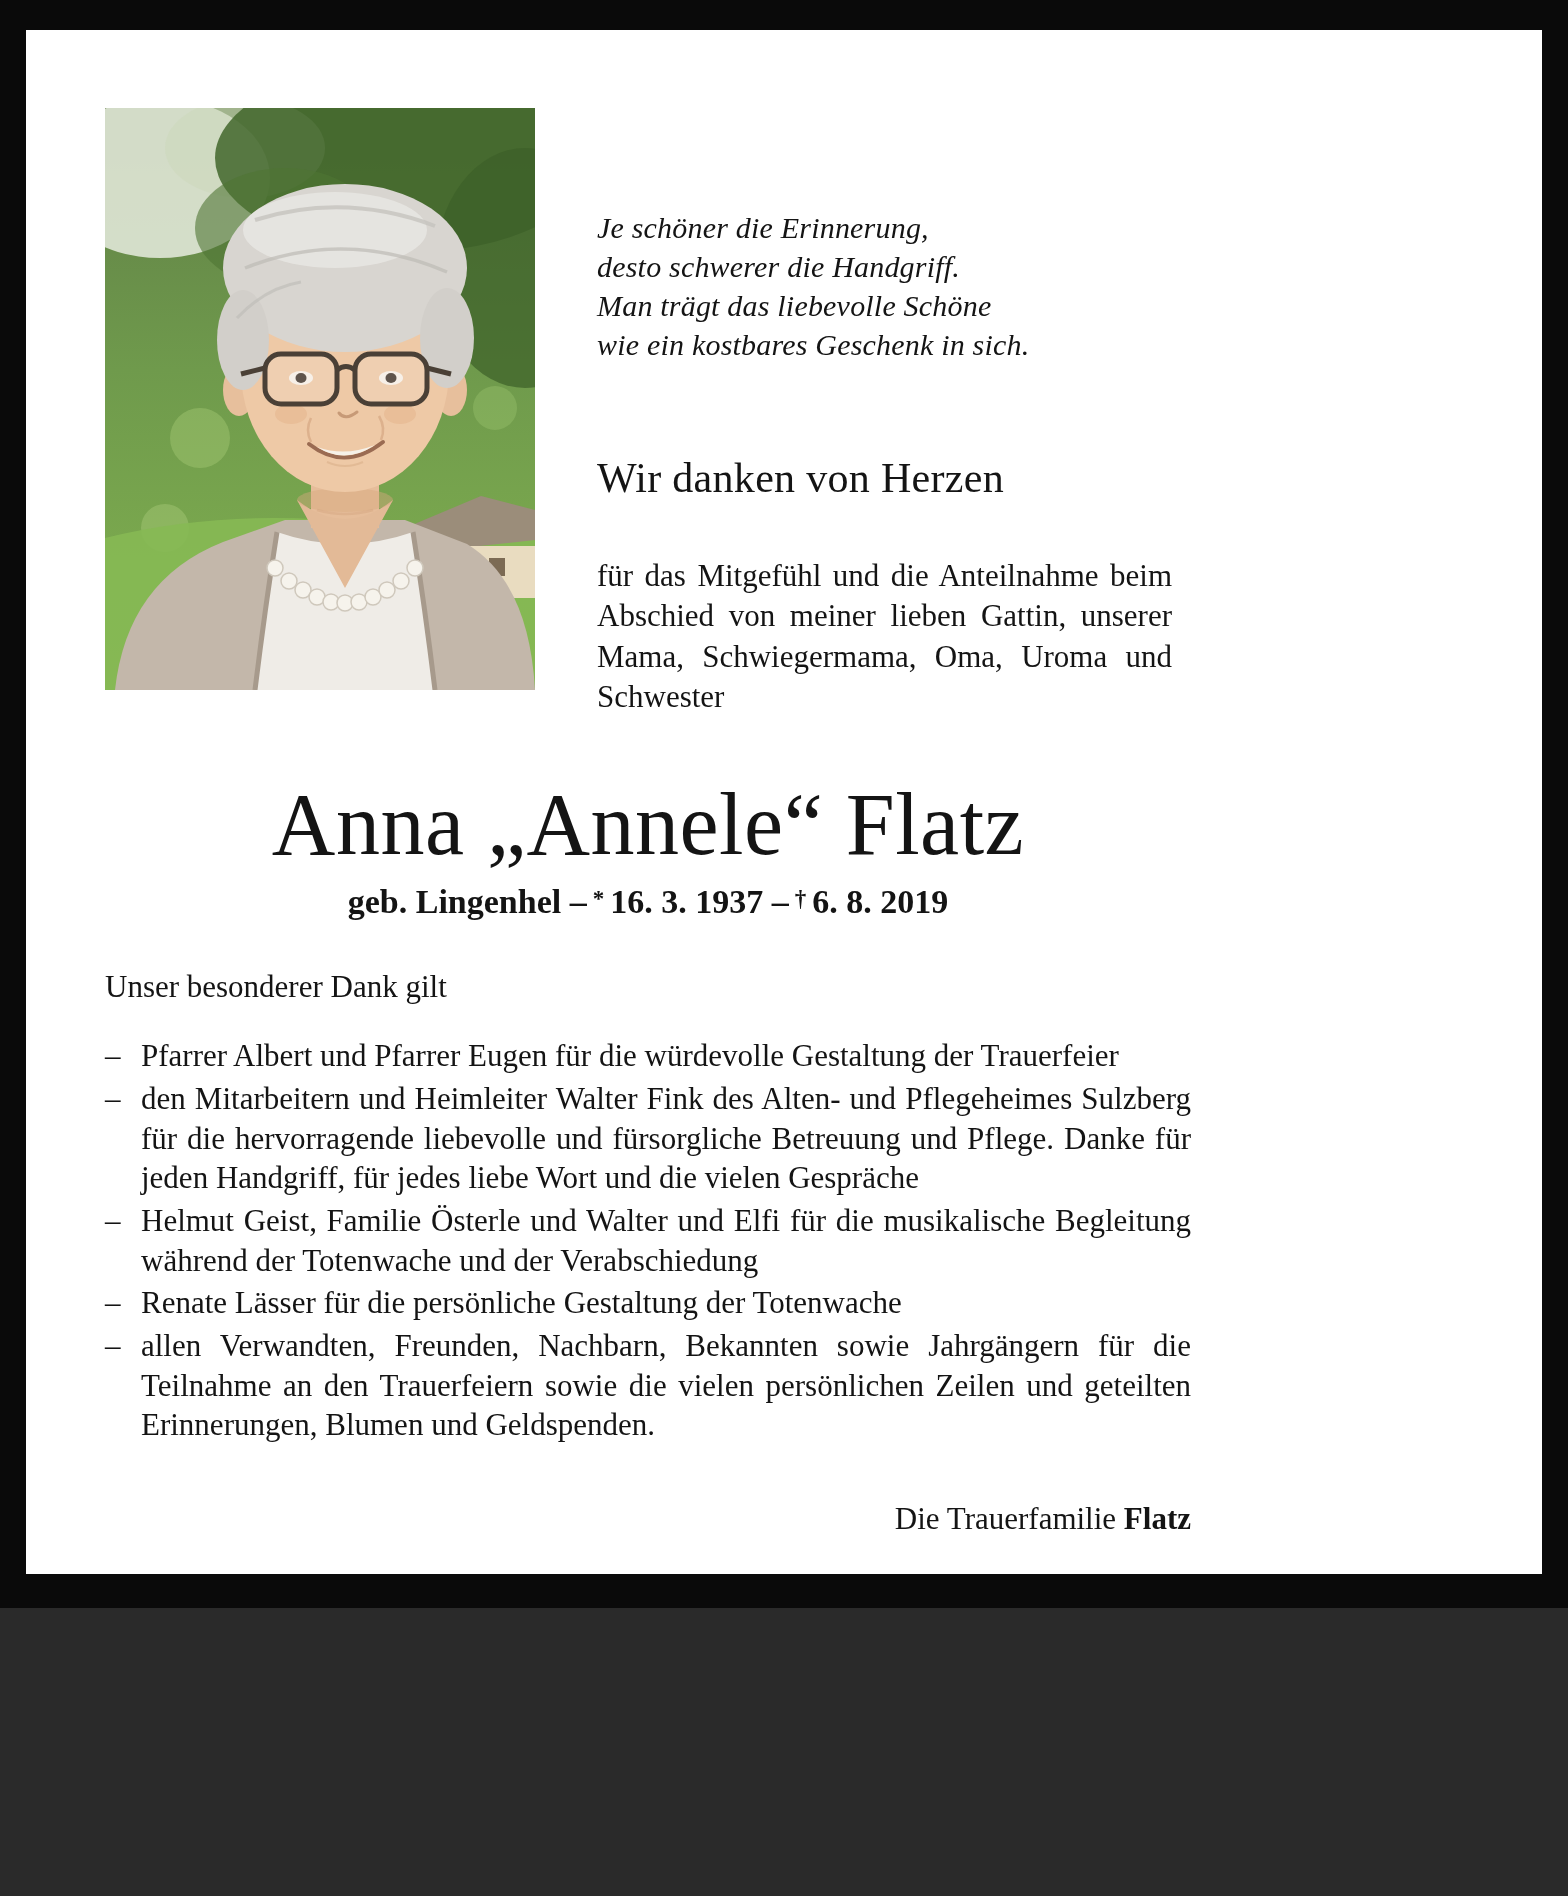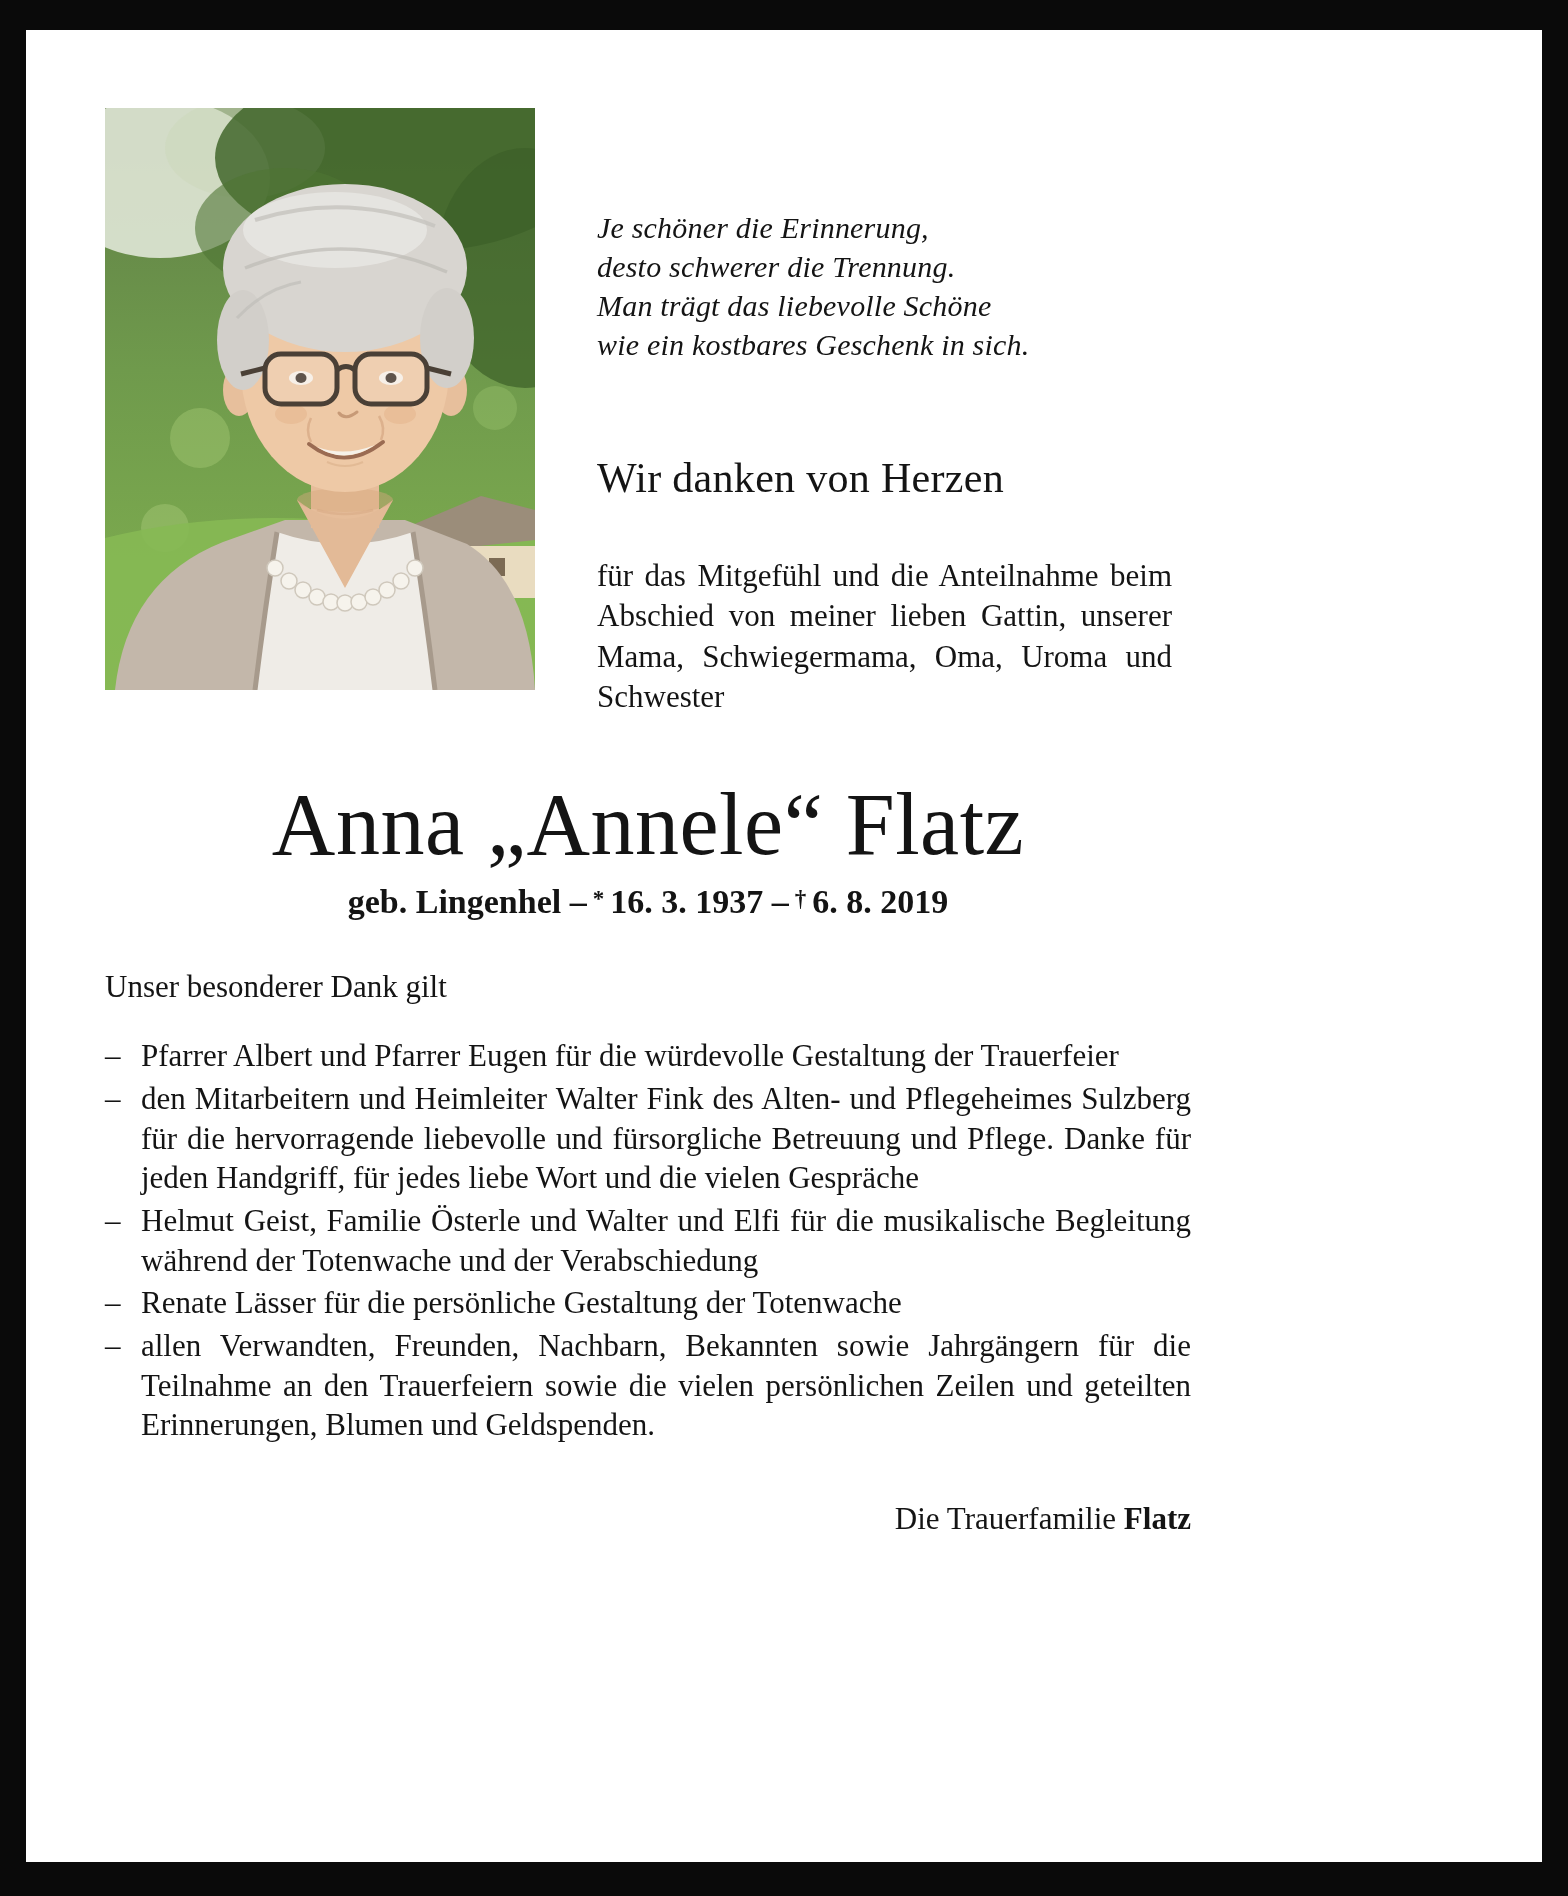--- a/index.html
+++ b/index.html
@@ -4,21 +4,21 @@
 <style>
   * { box-sizing: border-box; }
   html, body { margin: 0; padding: 0; }
   body {
     background: #2a2a2a;
     font-family: "Liberation Serif", "DejaVu Serif", serif;
     color: #141414;
   }
   .frame {
     width: 1568px;
-    height: 1896px;
+    height: 1608px;
     background: #0a0a0a;
     padding: 30px 26px 34px 26px;
     margin: 0 auto;
   }
   .page {
     background: #ffffff;
     width: 100%;
     height: 100%;
     padding: 78px 0 0 79px;
     overflow: hidden;
@@ -186,21 +186,21 @@
               <path d="M232,262 Q241,255 250,262" fill="none"></path>
               <path d="M160,260 L136,266" fill="none"></path>
               <path d="M322,260 L346,266" fill="none"></path>
             </g>
           </svg>
         </div>
 
         <div class="right-col">
           <div class="quote">
             <div>Je schöner die Erinnerung,</div>
-            <div>desto schwerer die Trennung.</div>
+            <div>desto schwerer die Handgriff.</div>
             <div>Man trägt das liebevolle Schöne</div>
             <div>wie ein kostbares Geschenk in sich.</div>
           </div>
           <div class="heading">Wir danken von Herzen</div>
           <p class="para">für das Mitgefühl und die Anteilnahme beim Abschied von meiner lieben Gattin, unserer Mama, Schwiegermama, Oma, Uroma und Schwester</p>
         </div>
       </div>
 
       <h1 class="name">Anna „Annele“ Flatz</h1>
 

